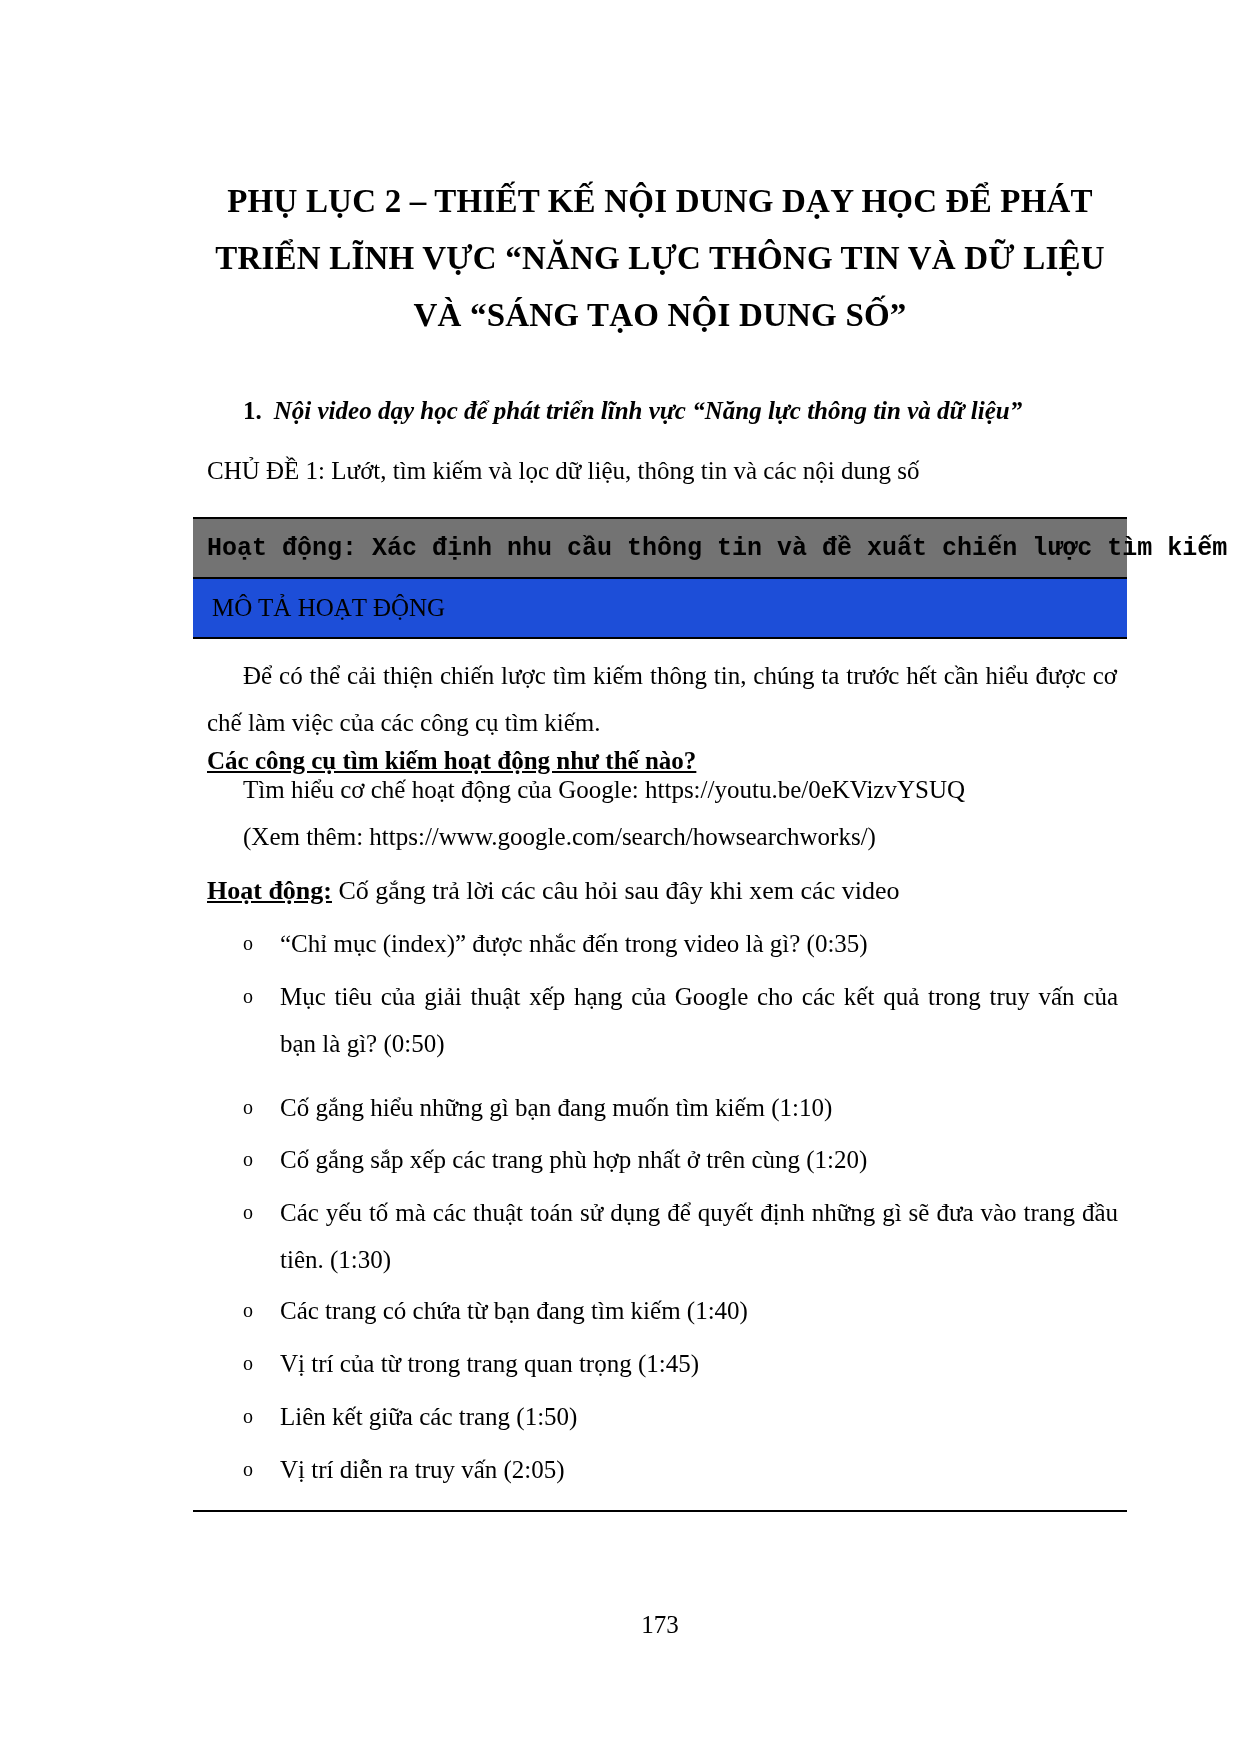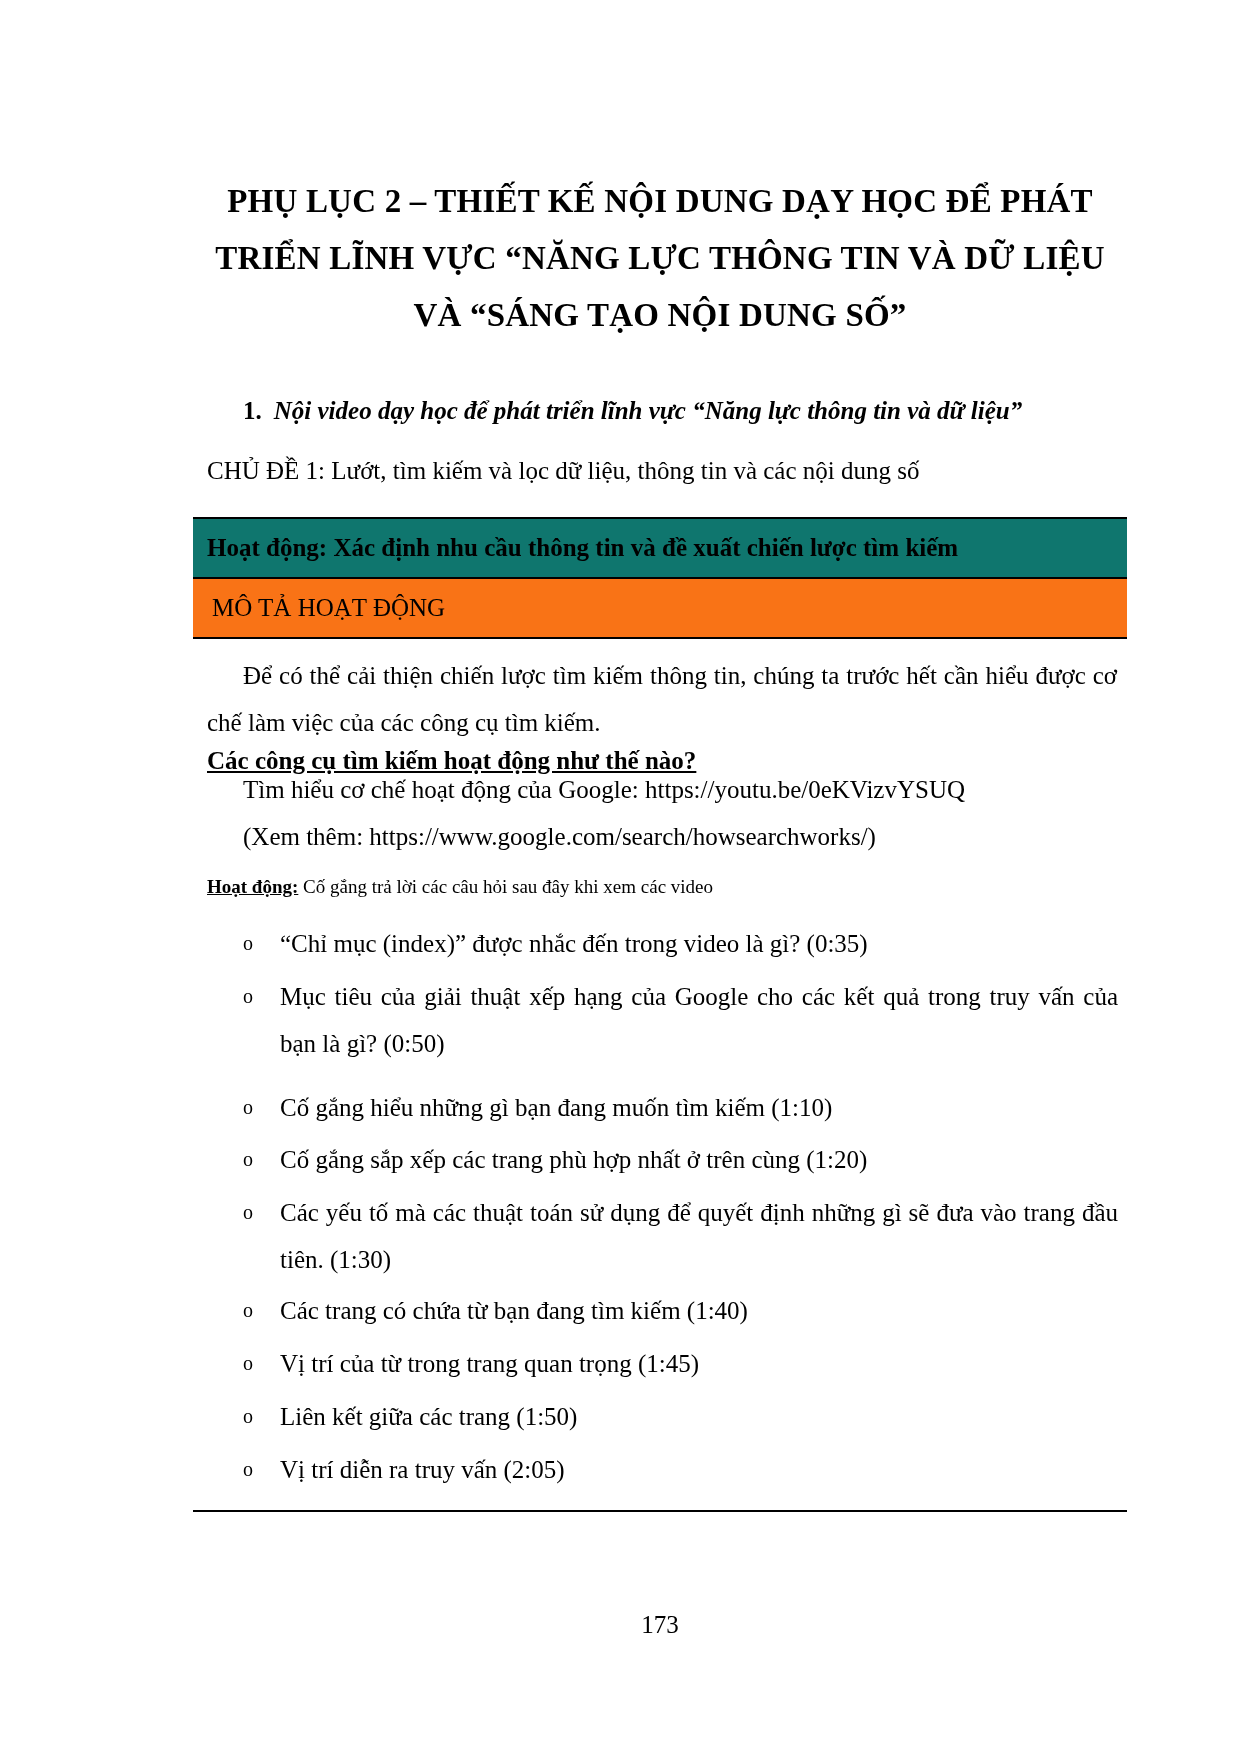--- a/index.html
+++ b/index.html
@@ -54,25 +54,26 @@
   .activity-table .row {
     height: 58px;
     border-bottom: 2px solid #000;
     display: flex;
     align-items: center;
     padding-left: 14px;
     font-size: 25px;
     white-space: nowrap;
   }
   .activity-table .row.header {
-    background: #0f766e;
-    font-weight: bold;
+    background: #737373;
+    font-weight: bold;
+    font-family: Liberation Mono, monospace;
   }
   .activity-table .row.sub {
-    background: #f97316;
+    background: #1d4ed8;
     padding-left: 19px;
   }
   .para {
     position: absolute;
     left: 207px;
     width: 910px;
     font-size: 25px;
     line-height: 47px;
     top: 652px;
     text-align: justify;
@@ -91,21 +92,21 @@
   .link-line {
     position: absolute;
     left: 243px;
     font-size: 25px;
     white-space: nowrap;
   }
   .activity-line {
     position: absolute;
     left: 207px;
     top: 876px;
-    font-size: 19px;
+    font-size: 26px;
     white-space: nowrap;
   }
   .activity-line .label {
     font-weight: bold;
     text-decoration: underline;
   }
   .bullets {
     position: absolute;
     left: 243px;
     width: 875px;

